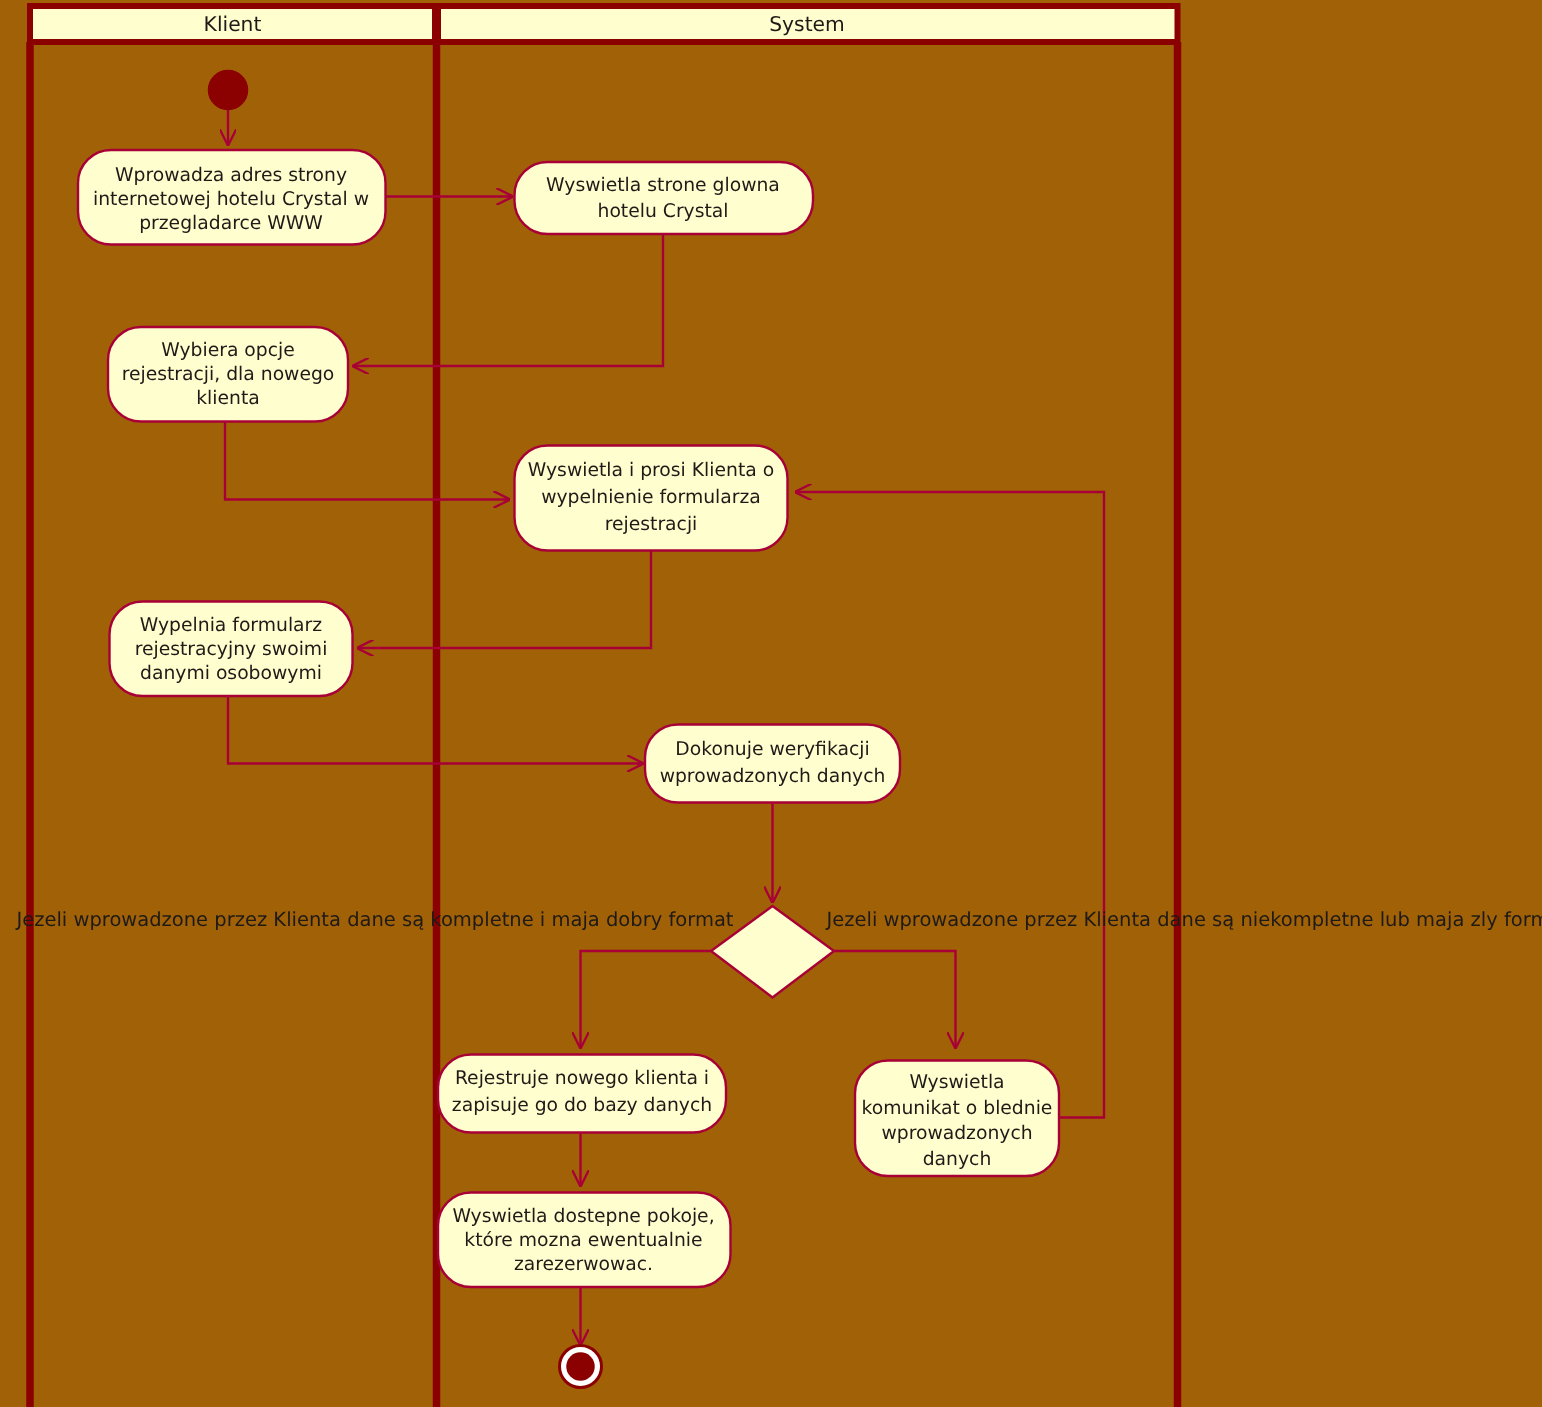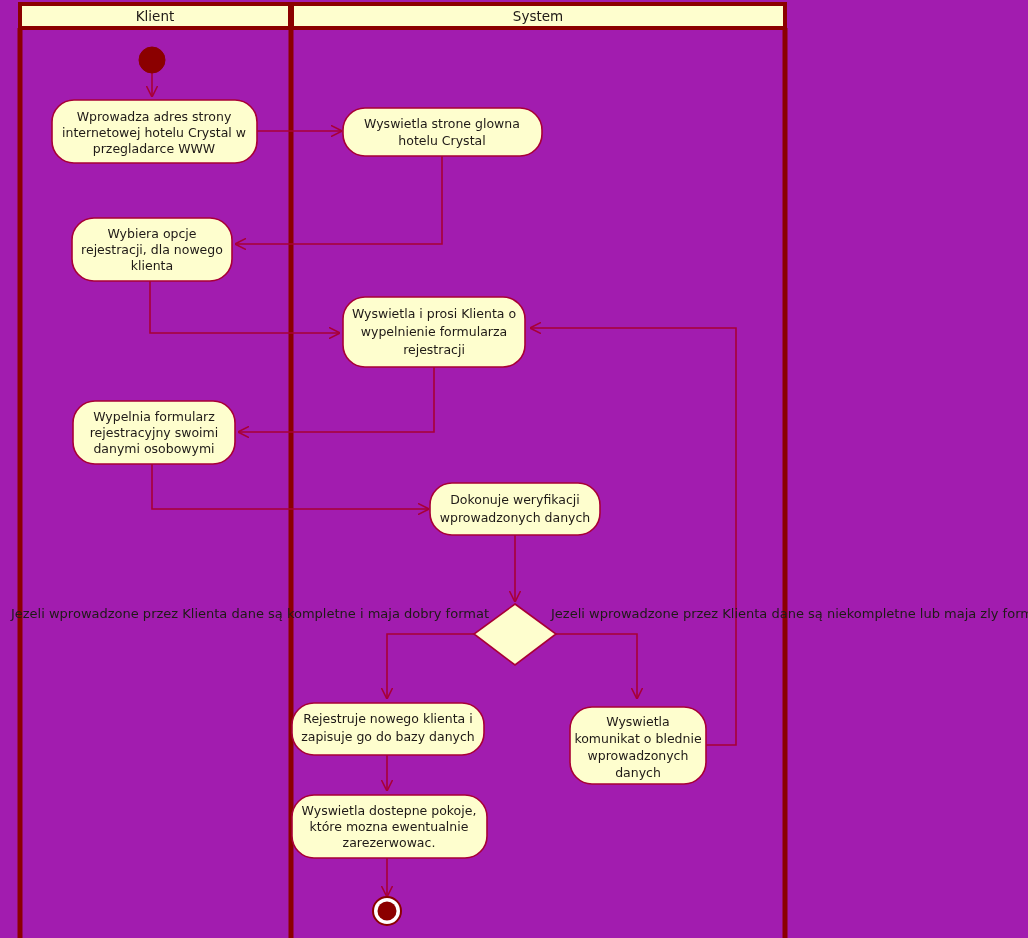--- a/index.html
+++ b/index.html
@@ -7,21 +7,21 @@
     padding: 0;
     background: #ffffff;
   }
   body {
     font-family: "DejaVu Sans", sans-serif;
   }
   #diagram-root {
     position: relative;
     width: 1028px;
     height: 938px;
-    background: #a21caf;
+    background: #a16207;
     overflow: hidden;
   }
   svg#diagram-canvas {
     position: absolute;
     top: 0;
     left: 0;
     width: 1028px;
     height: 938px;
   }
   text {

